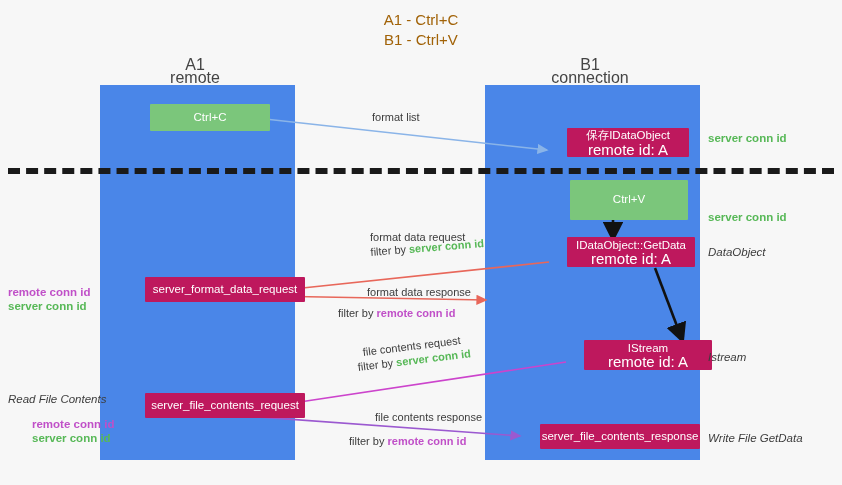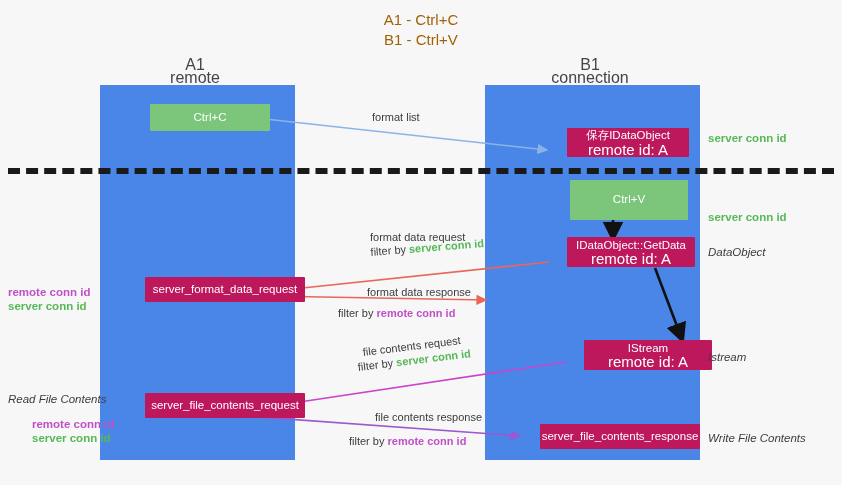--- a/index.html
+++ b/index.html
@@ -164,21 +164,21 @@
   </div>
 
   <div class="abs node orange" id="n-fcreqL">
     <span>server_file_contents_request</span>
   </div>
 
   <div class="abs ann green-t" id="a-sc1">server conn id</div>
   <div class="abs ann green-t" id="a-sc2">server conn id</div>
   <div class="abs ann plain-t" id="a-dataobject">DataObject</div>
   <div class="abs ann plain-t" id="a-istream">Istream</div>
-  <div class="abs ann plain-t" id="a-write">Write File Contents</div>
+  <div class="abs ann plain-t" id="a-write">Write File GetData</div>
 
   <div class="abs" id="a-left1">
     <span class="stackline purple-t">remote conn id</span>
     <span class="stackline green-t">server conn id</span>
   </div>
 
   <div class="abs ann plain-t" id="a-readfile">Read File Contents</div>
 
   <div class="abs" id="a-left2">
     <span class="stackline purple-t">remote conn id</span>

